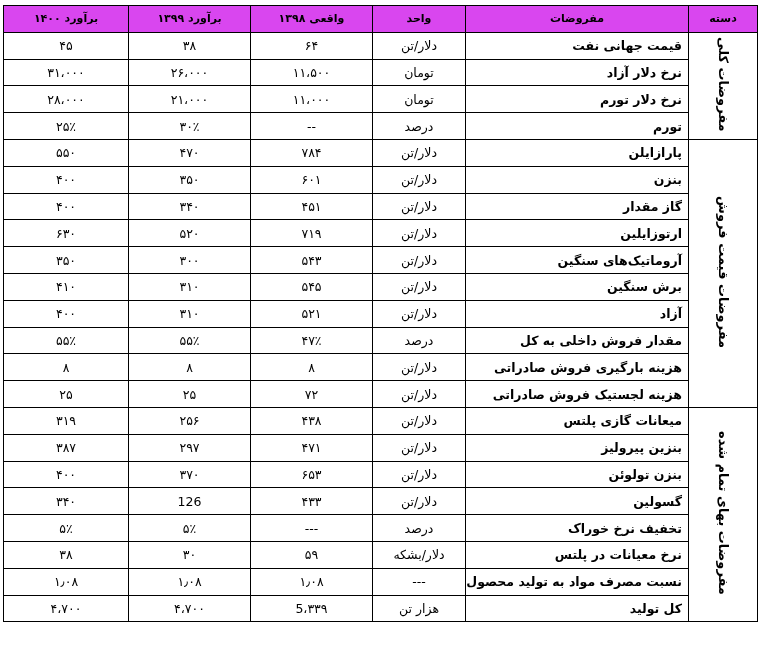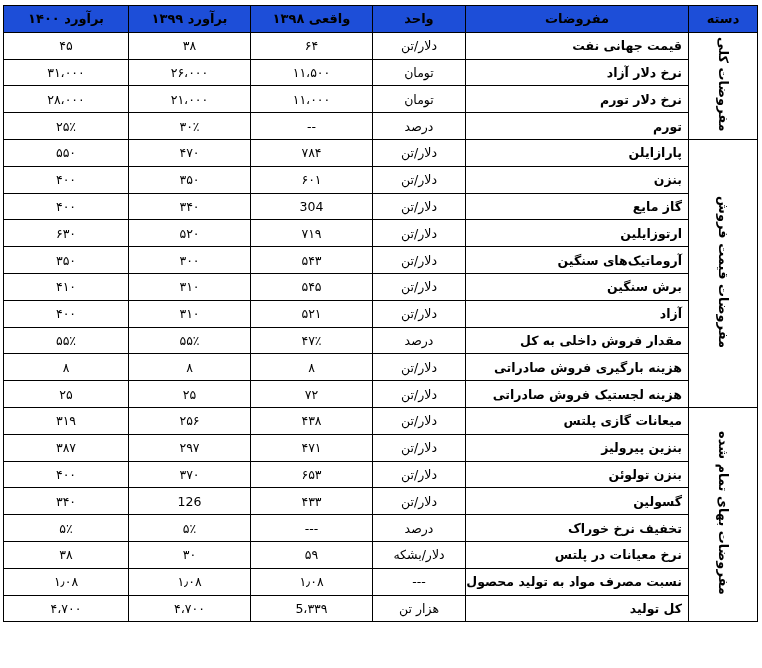--- a/index.html
+++ b/index.html
@@ -2,21 +2,21 @@
 <html><head>
 <meta charset="utf-8">
 <style>
   html, body { margin:0; padding:0; background:#ffffff; }
   body { width:762px; height:668px; position:relative; overflow:hidden;
          font-family:"DejaVu Sans", sans-serif; }
   table { position:absolute; left:3px; top:5px; width:754px; border-collapse:collapse;
           direction:rtl; table-layout:fixed; }
   td, th { border:1px solid #000; padding:0 6px; font-size:12.5px; height:26.8px;
            box-sizing:border-box; white-space:nowrap; overflow:hidden; }
-  th { background:#1d4ed8; font-weight:bold; font-size:13px; text-align:center; color:#000; }
+  th { background:#d946ef; font-weight:bold; font-size:11px; text-align:center; color:#000; }
   td.assump { text-align:right; font-weight:bold;margin-top:12px; }
   td.unit { text-align:center;margin-left:32px; }
   td.num { text-align:center; }
   td.cat { text-align:center; vertical-align:middle; font-weight:bold; padding:0; }
   .vert { writing-mode:vertical-rl; transform:none; display:inline-block; font-size:13px; }
 </style>
 </head>
 <body>
 
 <table>
@@ -77,23 +77,23 @@
         <td class="num">۵۵۰</td>
       </tr>
       <tr>
         <td class="assump">بنزن</td>
         <td class="unit">دلار/تن</td>
         <td class="num">۶۰۱</td>
         <td class="num">۳۵۰</td>
         <td class="num">۴۰۰</td>
       </tr>
       <tr>
-        <td class="assump">گاز مایع</td>
-        <td class="unit">دلار/تن</td>
-        <td class="num">304</td>
+        <td class="assump">گاز مقدار</td>
+        <td class="unit">دلار/تن</td>
+        <td class="num">۴۵۱</td>
         <td class="num">۳۴۰</td>
         <td class="num">۴۰۰</td>
       </tr>
       <tr>
         <td class="assump">ارتوزایلین</td>
         <td class="unit">دلار/تن</td>
         <td class="num">۷۱۹</td>
         <td class="num">۵۲۰</td>
         <td class="num">۶۳۰</td>
       </tr>

